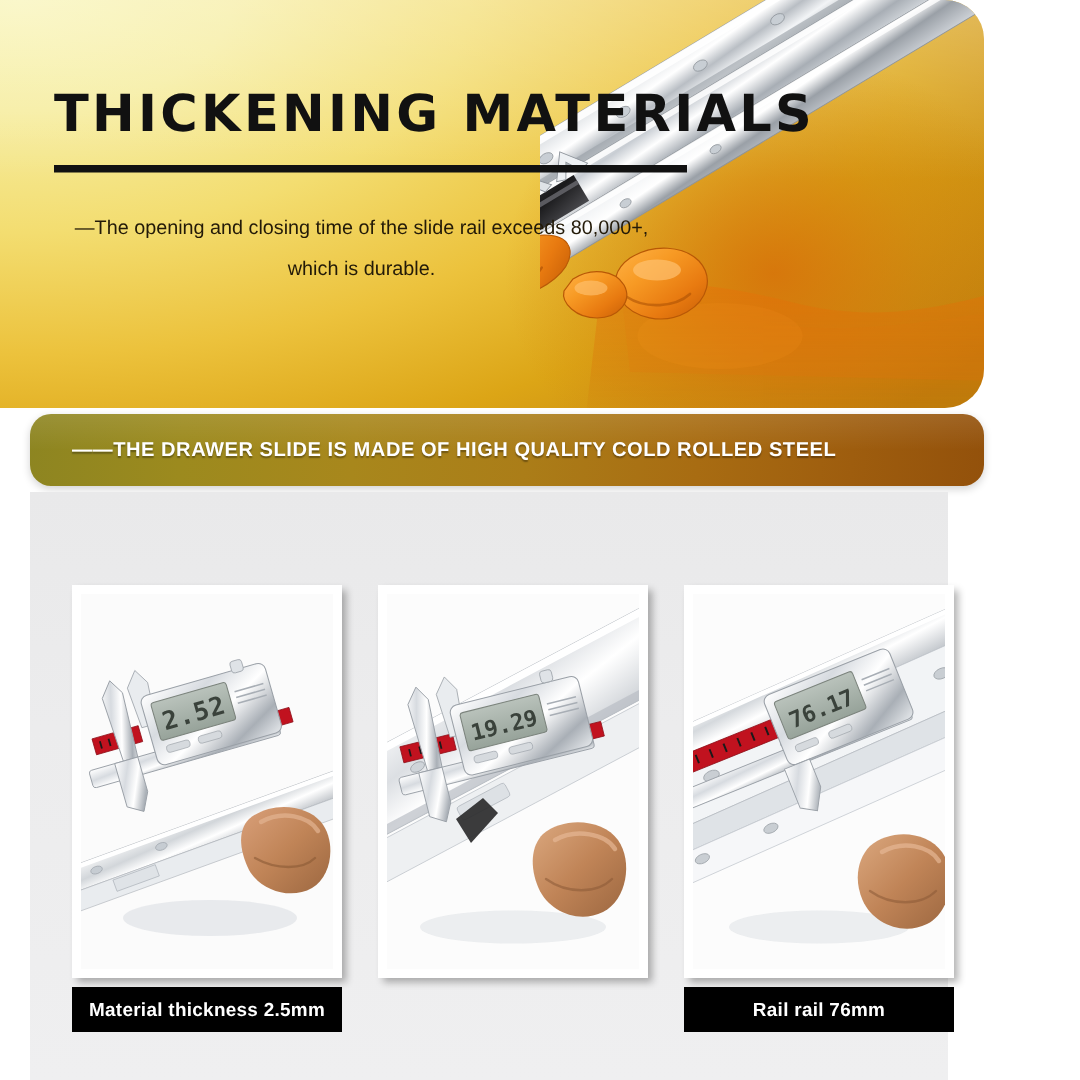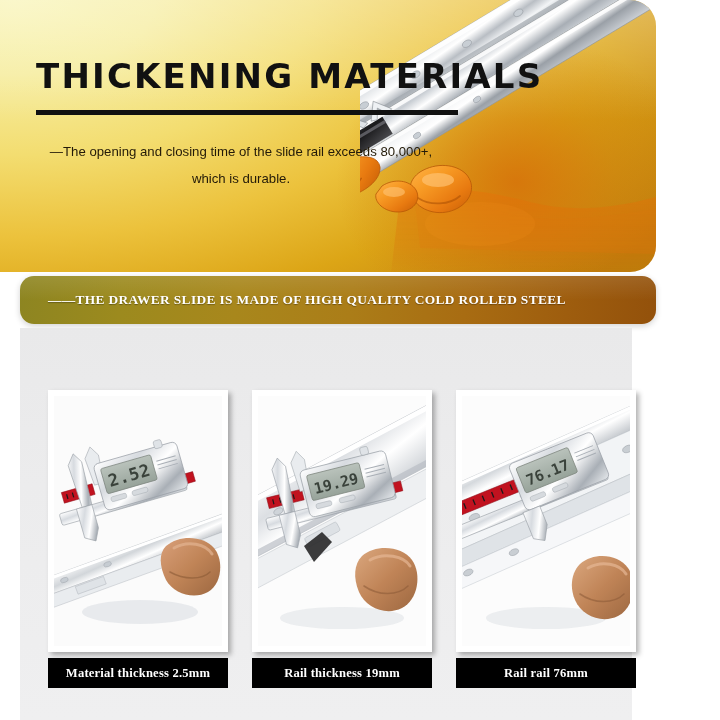--- a/index.html
+++ b/index.html
@@ -105,21 +105,21 @@
     left: 28px;
     top: 0;
     height: 48px;
     line-height: 48px;
     color: #ffffff;
     font-size: 13.4px;
     font-weight: bold;
     letter-spacing: 0.35px;
     white-space: nowrap;
     text-shadow: 0 1px 1px rgba(0,0,0,0.35);
-    font-family: Liberation Serif, serif;
+    font-family: Liberation Sans, sans-serif;
   }
 
   
   #hero-photo {
     position: absolute;
     right: -4px;
     top: -4px;
     width: 300px;
     height: 286px;
     pointer-events: none;
@@ -171,21 +171,21 @@
     top: 330px;
     height: 30px;
     background: #000000;
     color: #ffffff;
     font-size: 12.6px;
     font-weight: bold;
     line-height: 30px;
     text-align: center;
     white-space: nowrap;
     letter-spacing: 0.2px;
-    font-family: Liberation Serif, serif;
+    font-family: Liberation Sans, sans-serif;
   }
   .caption-bar.c1 { left: 28px;  width: 180px; }
   .caption-bar.c2 { left: 232px; width: 180px; }
   .caption-bar.c3 { left: 436px; width: 180px; }
 
   
   .cal-svg { position: absolute; left: 0; top: 0; }
 </style>
 </head>
 <body>
@@ -564,15 +564,14 @@
             <path d="M126 172 C 140 164, 158 168, 164 178" stroke="#e6b794" stroke-width="3" fill="none" opacity="0.7" stroke-linecap="round"></path>
             <path d="M118 198 C 132 208, 152 208, 162 198" stroke="#8a5a36" stroke-width="1.6" fill="none" opacity="0.55" stroke-linecap="round"></path>
           </g>
         </svg>
       </div>
     </div>
 
   </div>
 
   <div class="caption-bar c1">Material thickness 2.5mm</div>
-  <div class="caption-bar c2">Rail thickness 19mm</div>
   <div class="caption-bar c3">Rail rail 76mm</div>
 </div>
 
 </body></html>

